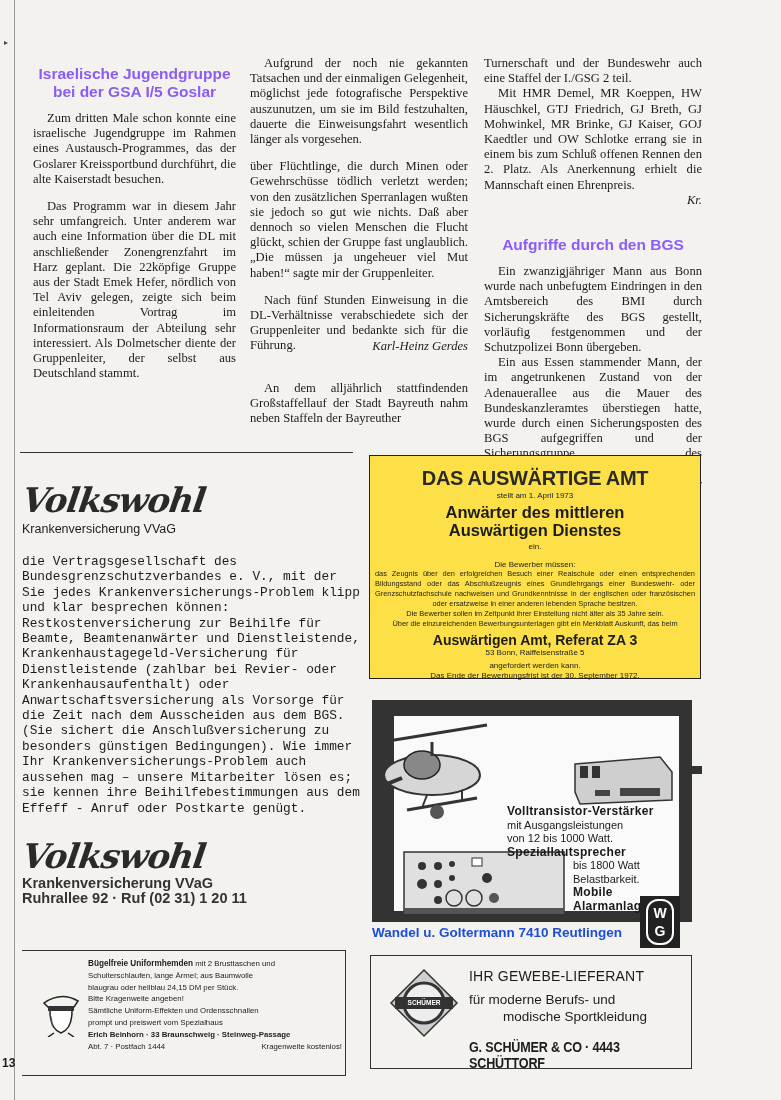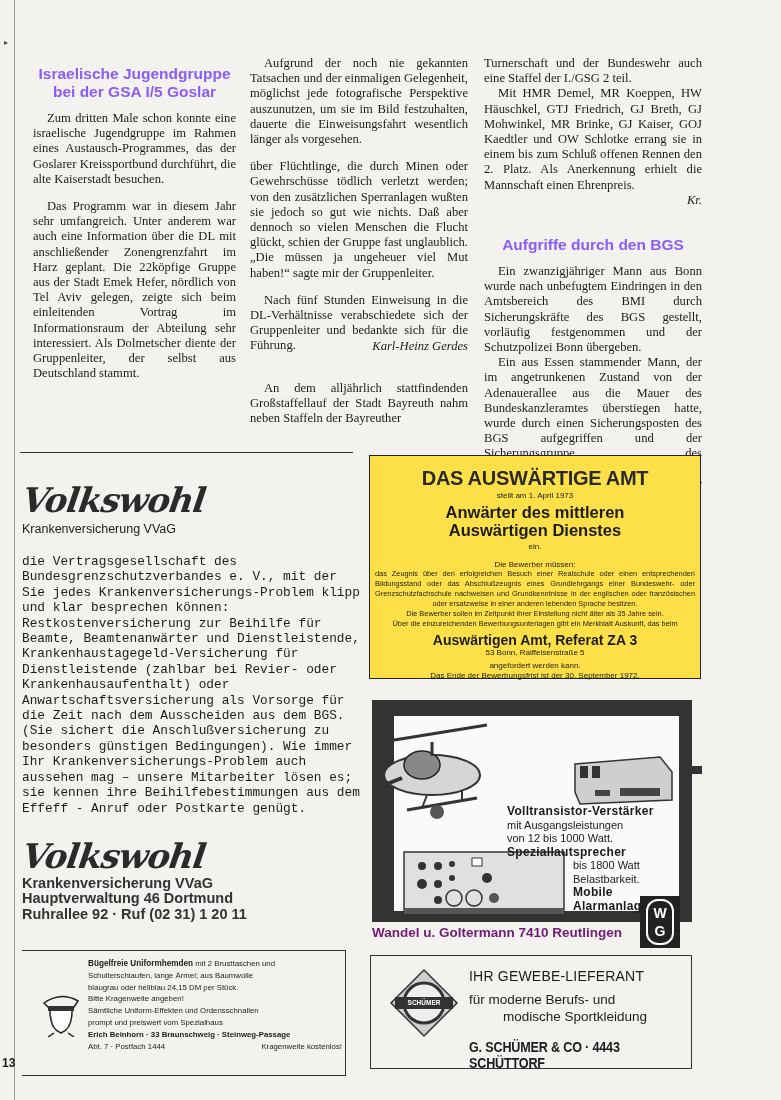--- a/index.html
+++ b/index.html
@@ -44,21 +44,21 @@
   .aa-end { font-size: 8px; line-height: 10px; }
 
   
   .wg { position: absolute; left: 372px; top: 700px; width: 330px; height: 240px; }
   .wg-frame { position: absolute; left: 0; top: 0; width: 320px; height: 222px; background: #333; }
   .wg-inner { position: absolute; left: 22px; top: 16px; width: 285px; height: 195px; background: #fafafa; }
   .wg-stripe { position: absolute; left: 0; top: 66px; width: 330px; height: 8px; background: #333; }
   .wg-text { position: absolute; left: 135px; top: 105px; font-family: "Liberation Sans", sans-serif; font-size: 11px; line-height: 13.5px; color: #1a1a1a; }
   .wg-text b { font-size: 12px; letter-spacing: 0.3px; }
   .wg-text .ind { padding-left: 66px; display: block; }
-  .wg-footer { position: absolute; left: 0; top: 225px; font-family: "Liberation Sans", sans-serif; font-weight: bold; font-size: 13.5px; color: #701a75; text-align: right; }
+  .wg-footer { position: absolute; left: 0; top: 225px; font-family: "Liberation Sans", sans-serif; font-weight: bold; font-size: 13.5px; color: #1d4ed8; text-align: right; }
   .wg-logo { position: absolute; left: 268px; top: 196px; width: 40px; height: 52px; background: #222; display: flex; align-items: center; justify-content: center; }
   .wg-logo-inner { width: 24px; height: 42px; border: 2px solid #fff; border-radius: 12px; color: #fff; font-family: "Liberation Sans", sans-serif; font-weight: bold; font-size: 14px; line-height: 18px; text-align: center; display: flex; flex-direction: column; justify-content: center; }
   .heli { position: absolute; left: 5px; top: 20px; }
   .amp1 { position: absolute; left: 198px; top: 52px; }
   .amp2 { position: absolute; left: 30px; top: 148px; }
 
   
   .bh { position: absolute; left: 22px; top: 950px; width: 323px; height: 124px; border-top: 1.5px solid #333; border-bottom: 1.5px solid #333; border-right: 1.5px solid #333; font-family: "Liberation Sans", sans-serif; font-size: 7.8px; line-height: 11.8px; }
   .bh-text { position: absolute; left: 66px; top: 7px; width: 254px; }
   .bh-text b { font-size: 8.2px; }
@@ -111,21 +111,20 @@
 
 <div class="rule" style="left:20px;top:452px;width:333px"></div>
 
 <div class="volks">
   <div class="volks-logo">Volkswohl</div>
   <div class="volks-sub">Krankenversicherung VVaG</div>
   <div class="volks-body">die Vertragsgesellschaft des Bundesgrenzschutzverbandes e. V., mit der Sie jedes Krankenversicherungs-Problem klipp und klar besprechen können: Restkostenversicherung zur Beihilfe für Beamte, Beamtenanwärter und Dienstleistende, Krankenhaustagegeld-Versicherung für Dienstleistende (zahlbar bei Revier- oder Krankenhausaufenthalt) oder Anwartschaftsversicherung als Vorsorge für die Zeit nach dem Ausscheiden aus dem BGS. (Sie sichert die Anschlußversicherung zu besonders günstigen Bedingungen). Wie immer Ihr Krankenversicherungs-Problem auch aussehen mag – unsere Mitarbeiter lösen es; sie kennen ihre Beihilfebestimmungen aus dem Effeff - Anruf oder Postkarte genügt.</div>
   <div class="volks-logo volks-logo2">Volkswohl</div>
   <div class="volks-addr">
     <div>Krankenversicherung VVaG</div>
-    <div>Hauptverwaltung 46 Dortmund</div>
     <div>Ruhrallee 92 · Ruf (02 31) 1 20 11</div>
   </div>
 </div>
 
 <div class="aa">
   <div class="aa-title">DAS AUSWÄRTIGE AMT</div>
   <div class="aa-small">stellt am 1. April 1973</div>
   <div class="aa-sub">
     <div>Anwärter des mittleren</div>
     <div>Auswärtigen Dienstes</div>

